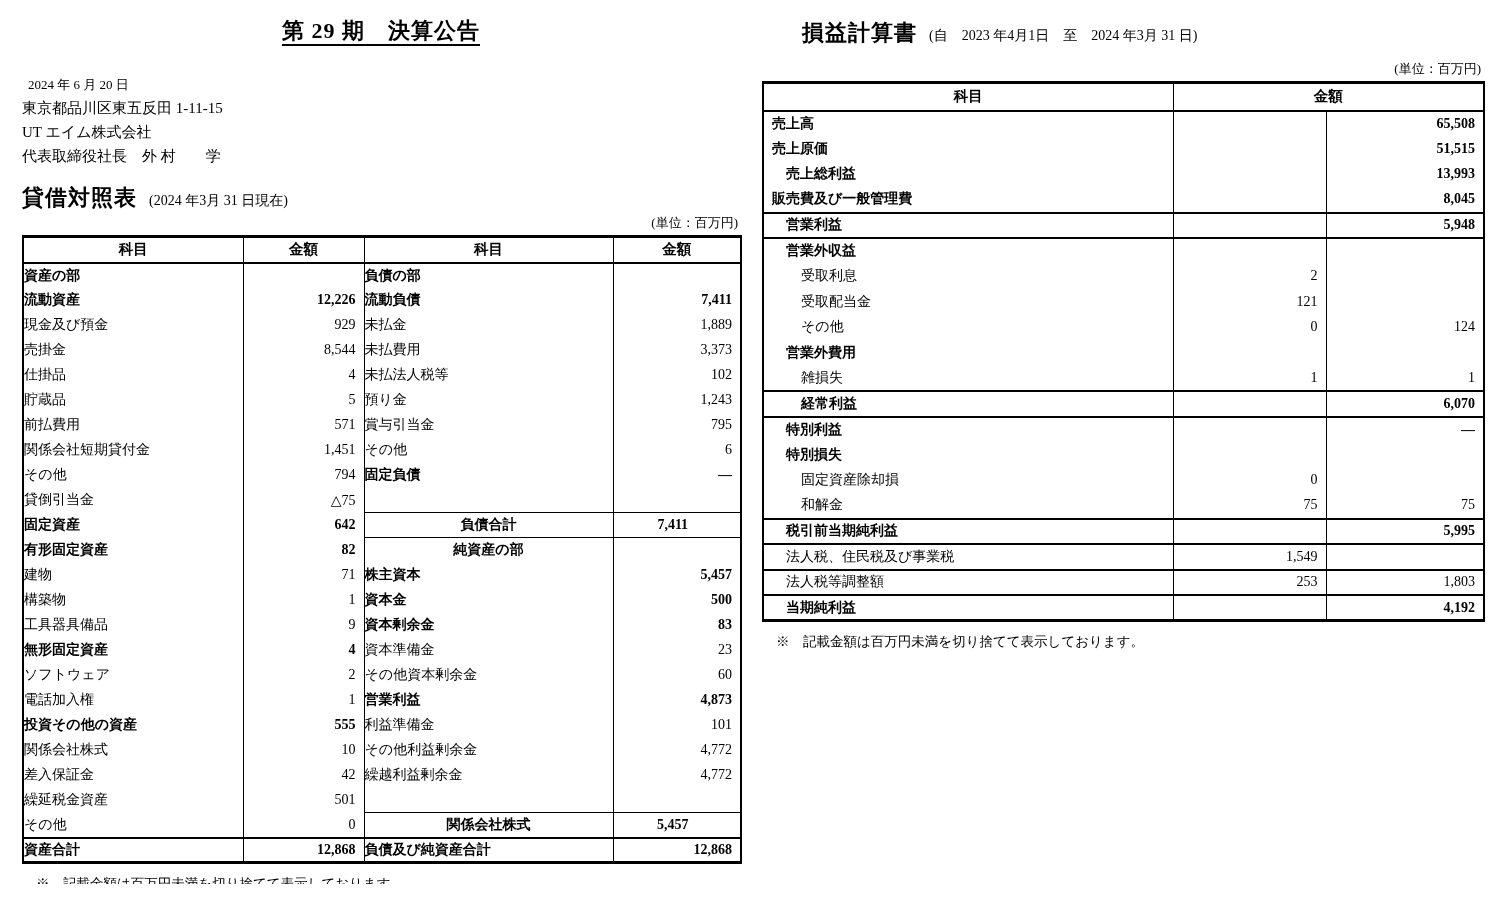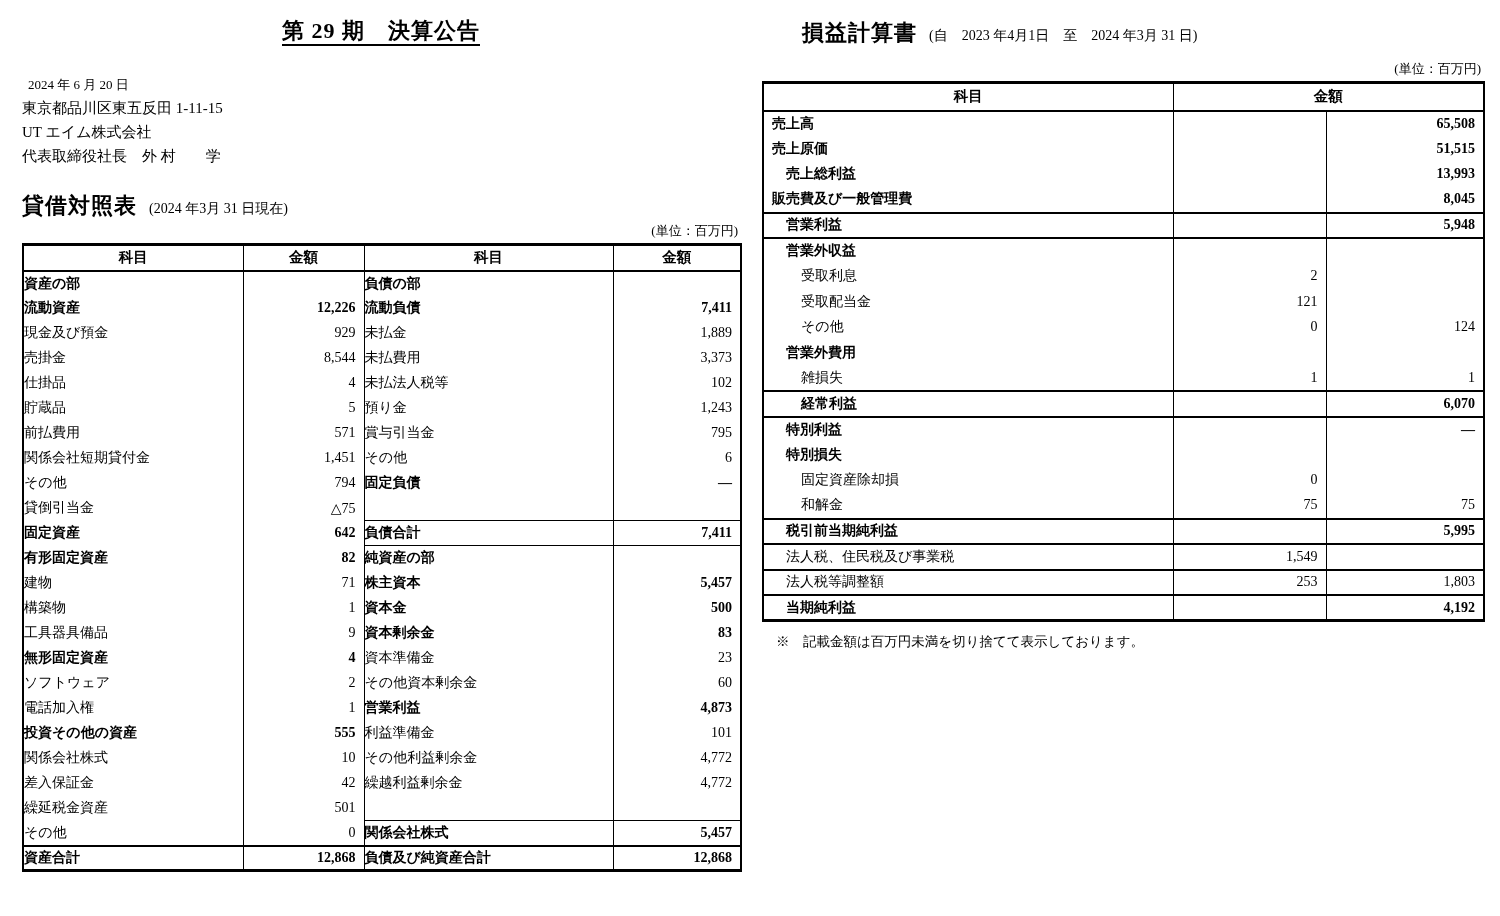--- a/index.html
+++ b/index.html
@@ -7,21 +7,21 @@
         font-family:"Liberation Serif","DejaVu Serif",serif;overflow:hidden;}
   .pane{position:absolute;top:0;}
   .pane-left{left:22px;width:718px;}
   .pane-right{left:762px;width:721px;}
 
   .main-title{margin-top:16px;text-align:center;font-size:22px;font-weight:bold;
               letter-spacing:1px;text-decoration:underline;text-underline-offset:6px;}
   .doc-date{margin-top:30px;font-size:13px;padding-left:6px;}
   .company-block{text-align:left;font-size:15px;line-height:24px;margin-top:2px;padding-right:2px;}
 
-  .sheet-heading{margin-top:23px;white-space:nowrap;}
+  .sheet-heading{margin-top:15px;white-space:nowrap;}
   .sheet-title{font-size:22px;font-weight:bold;letter-spacing:1px;}
   .sheet-subtitle{font-size:14px;margin-left:8px;}
   .pl-heading{margin-top:18px;margin-left:40px;}
   .unit{text-align:right;font-size:13px;margin-top:1px;margin-bottom:3px;padding-right:2px;}
   .unit-pl{margin-top:12px;}
 
   table{border-collapse:collapse;table-layout:fixed;border-radius:7px;}
   .fin{border-left:2px solid #000;border-right:2px solid #000;
        border-top:3px solid #000;border-bottom:3px solid #000;font-size:14px;width:100%;}
   .fin th{font-weight:bold;text-align:center;border-bottom:2px solid #000;font-size:14.5px;padding:0;}
@@ -40,21 +40,21 @@
   .b{font-weight:bold;}
   .i0{padding-left:12px;}
   .i1{padding-left:26px;}
   .i15{padding-left:37px;}
   .i2{padding-left:47px;}
   .i3{padding-left:62px;}
   .pl .i0{padding-left:8px;}
   .pl .i1{padding-left:22px;}
   .pl .i2{padding-left:37px;}
 
-  td.rt{border-top:1.5px solid #000;}
+  td.rt{border-top:1.5px solid #000;text-align:center;}
   tr.ftop td{border-top:2px solid #000;}
 
   .note{font-size:13.5px;margin-top:11px;padding-left:14px;}
 </style>
 </head>
 <body>
 
 <div class="page">
 
   <section class="pane pane-left">

